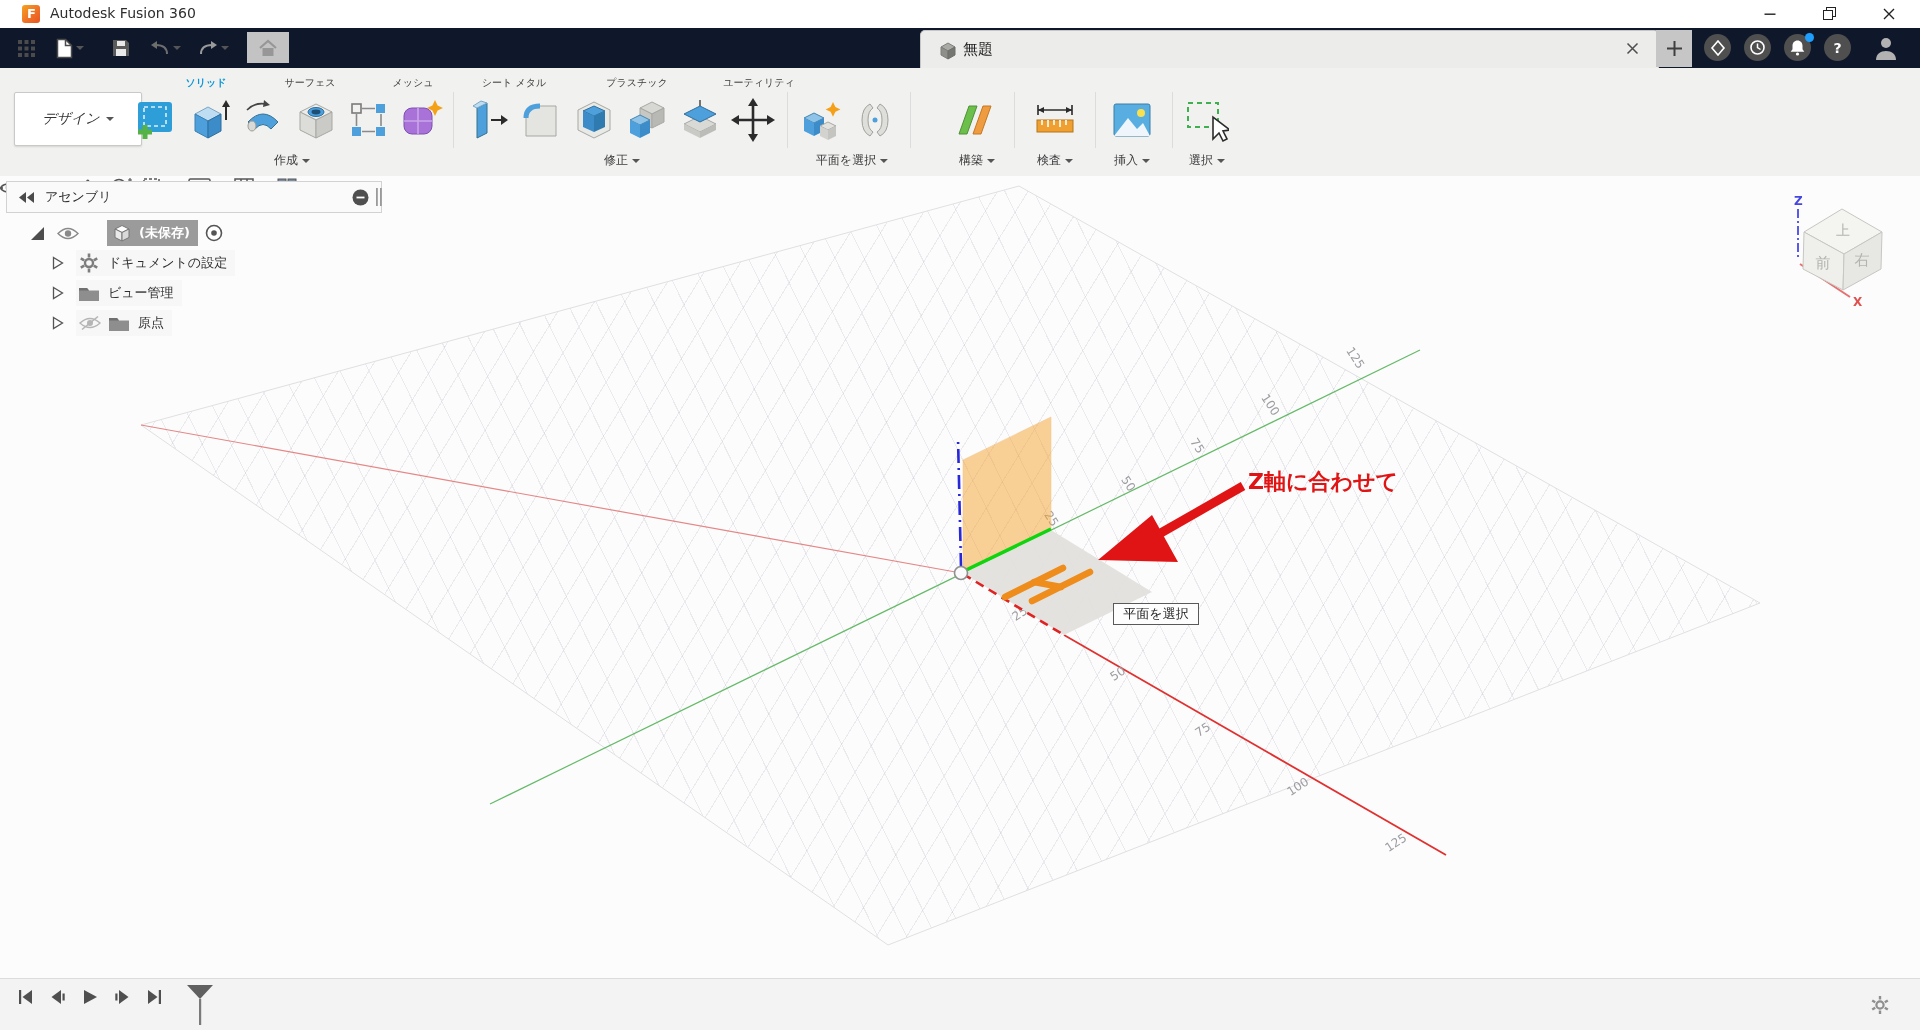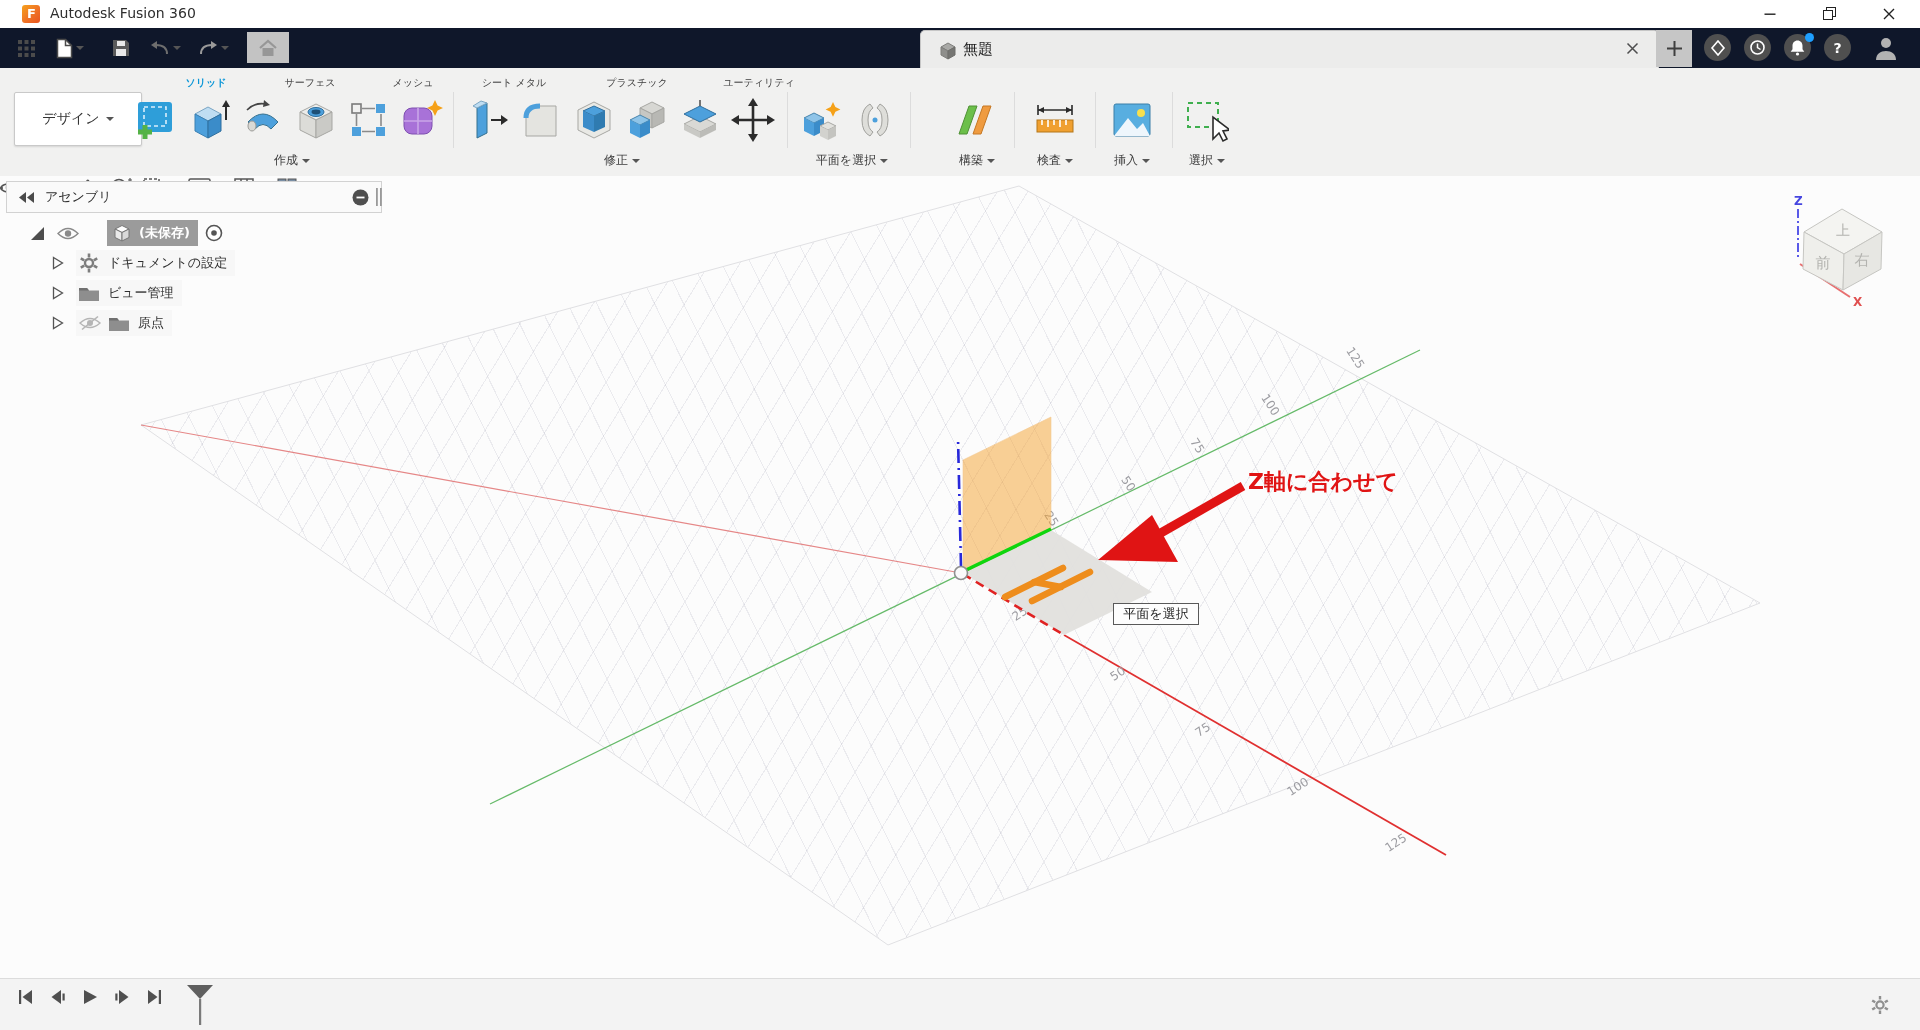--- a/index.html
+++ b/index.html
@@ -18,21 +18,21 @@
   .qbtn{top:8px;height:24px;display:flex;align-items:center;gap:3px;}
   #home-tile{left:247px;top:4px;width:42px;height:31px;background:#c3c3c3;display:flex;align-items:center;justify-content:center;}
   #doctab{left:920px;top:2px;width:737px;height:38px;background:#ececeb;border:1px solid #c6c6c6;border-bottom:none;border-radius:5px 5px 0 0;}
   #doctab .title{position:absolute;left:42px;top:9px;font-size:15px;color:#1d1d1d;}
   .circle-ic{top:6px;width:27px;height:27px;border-radius:50%;background:#4f4f4f;display:flex;align-items:center;justify-content:center;}
   .caret{width:0;height:0;border:4px solid transparent;border-top-color:#555;margin-top:4px;display:inline-block;}
   
   #ribbon{left:0;top:68px;width:1920px;height:108px;background:#f1f1f0;border-bottom:1px solid #d7d7d7;}
   #workspace-btn{left:14px;top:24px;width:126px;height:52px;background:#fff;border:1px solid #c9c9c9;border-radius:2px;
                  box-shadow:0 1px 2px rgba(0,0,0,.12);display:flex;align-items:center;justify-content:center;gap:6px;
-                 font-size:14px;color:#333;}
+                 font-size:14px;color:#333;font-style:italic;}
   .rtab{top:8px;transform:translateX(-50%);font-size:10px;color:#3d3d3d;white-space:nowrap;}
   .rtab.active{color:#0a96d7;font-weight:bold;}
   .ricon{top:26px;width:44px;height:52px;display:flex;align-items:center;justify-content:center;}
   .rsep{top:24px;width:1px;height:56px;background:#dcdcdc;}
   .rlabel{top:84px;transform:translateX(-50%);font-size:12px;color:#3b3b3b;white-space:nowrap;display:flex;gap:4px;align-items:center;}
   
   #browser{left:6px;top:181px;width:380px;}
   #browser-header{position:absolute;left:0;top:0;width:374px;height:30px;background:#fafafa;border:1px solid #d2d2d2;
                   display:flex;align-items:center;font-size:13px;color:#2e2e2e;}
   .brow{position:absolute;height:26px;display:flex;align-items:center;font-size:13px;color:#2e2e2e;}

